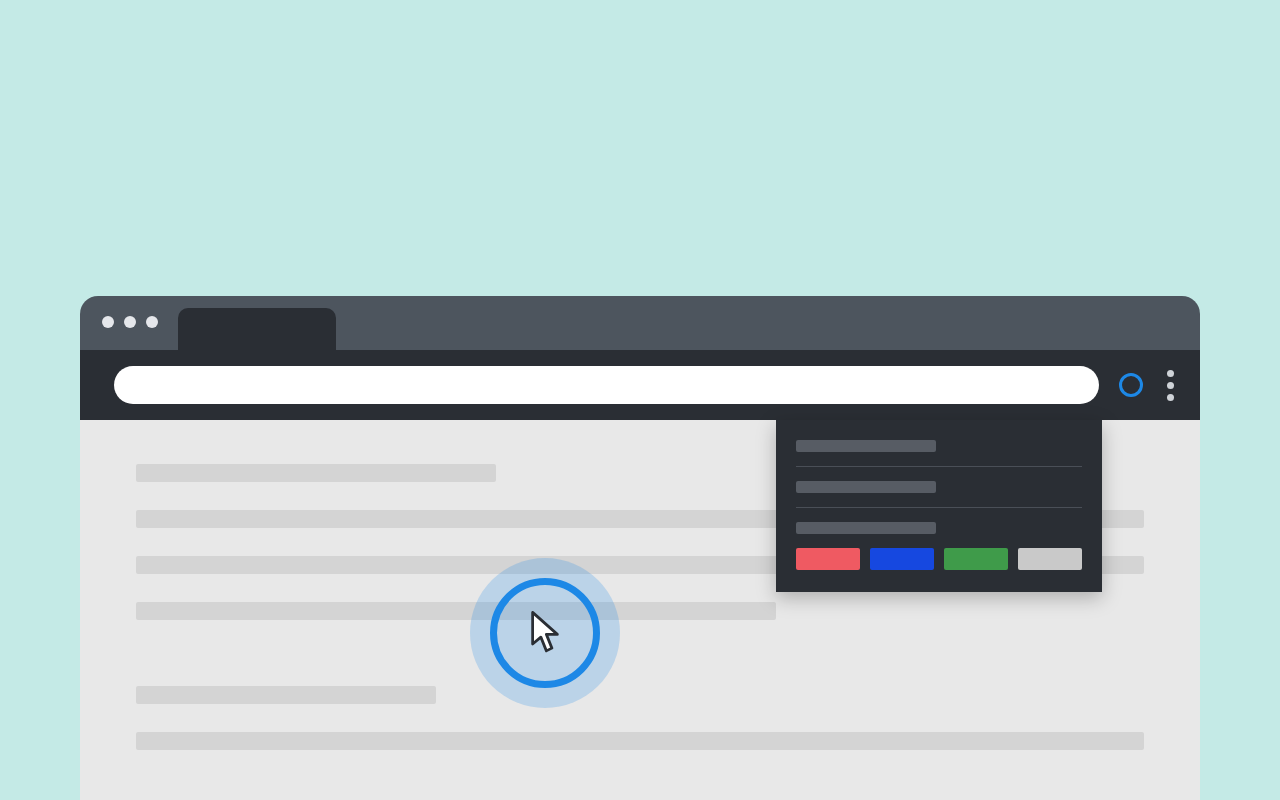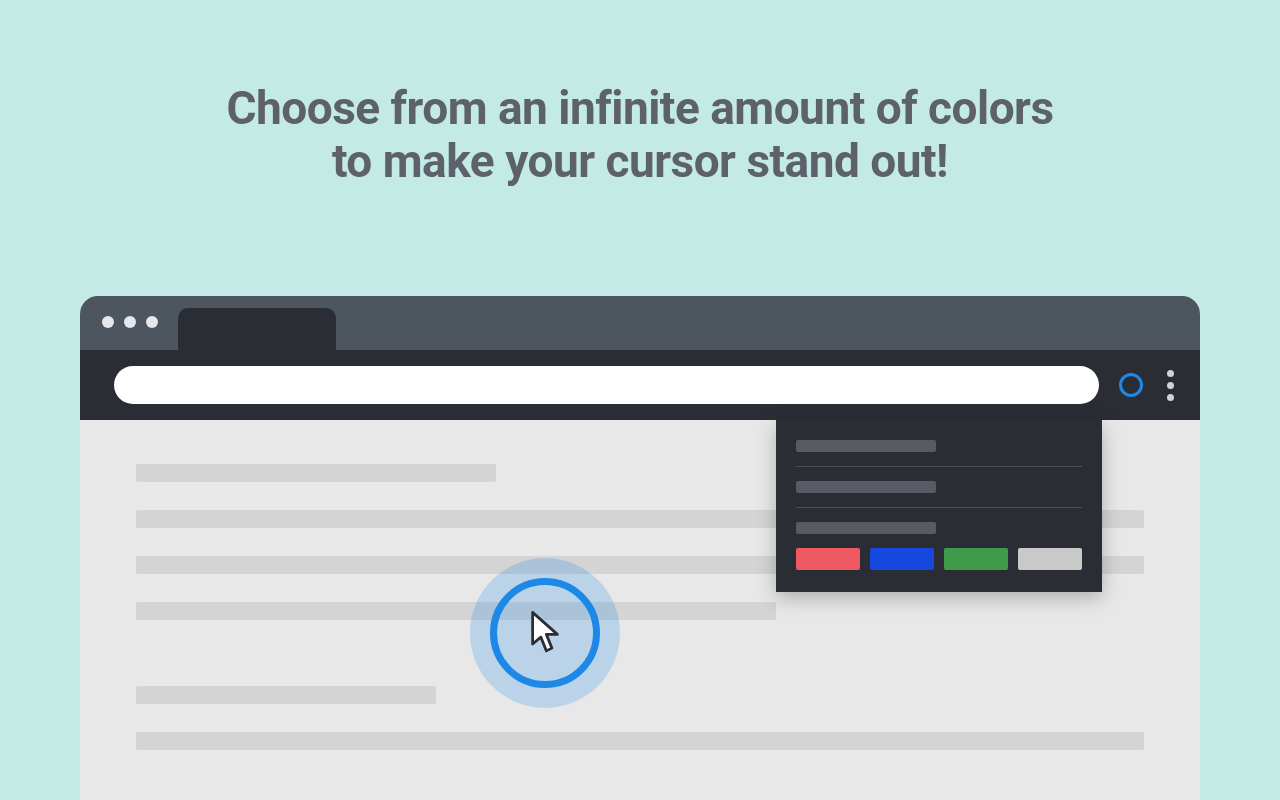--- a/index.html
+++ b/index.html
@@ -146,22 +146,21 @@
     border: 7px solid #1d88e6;
     background: rgba(255,255,255,0);
     display:flex; align-items:center; justify-content:center;
   }
   .cursor-arrow svg { display:block; }
 </style>
 </head>
 <body>
 
 <div class="headline">
-  <span>Choose from an infinite amount of colors</span><br>
-  <span>to make your cursor stand out!</span>
+  <br>
 </div>
 
 <div class="browser">
 
   <div class="tabstrip">
     <div class="window-dots">
       <span></span>
       <span></span>
       <span></span>
     </div>

